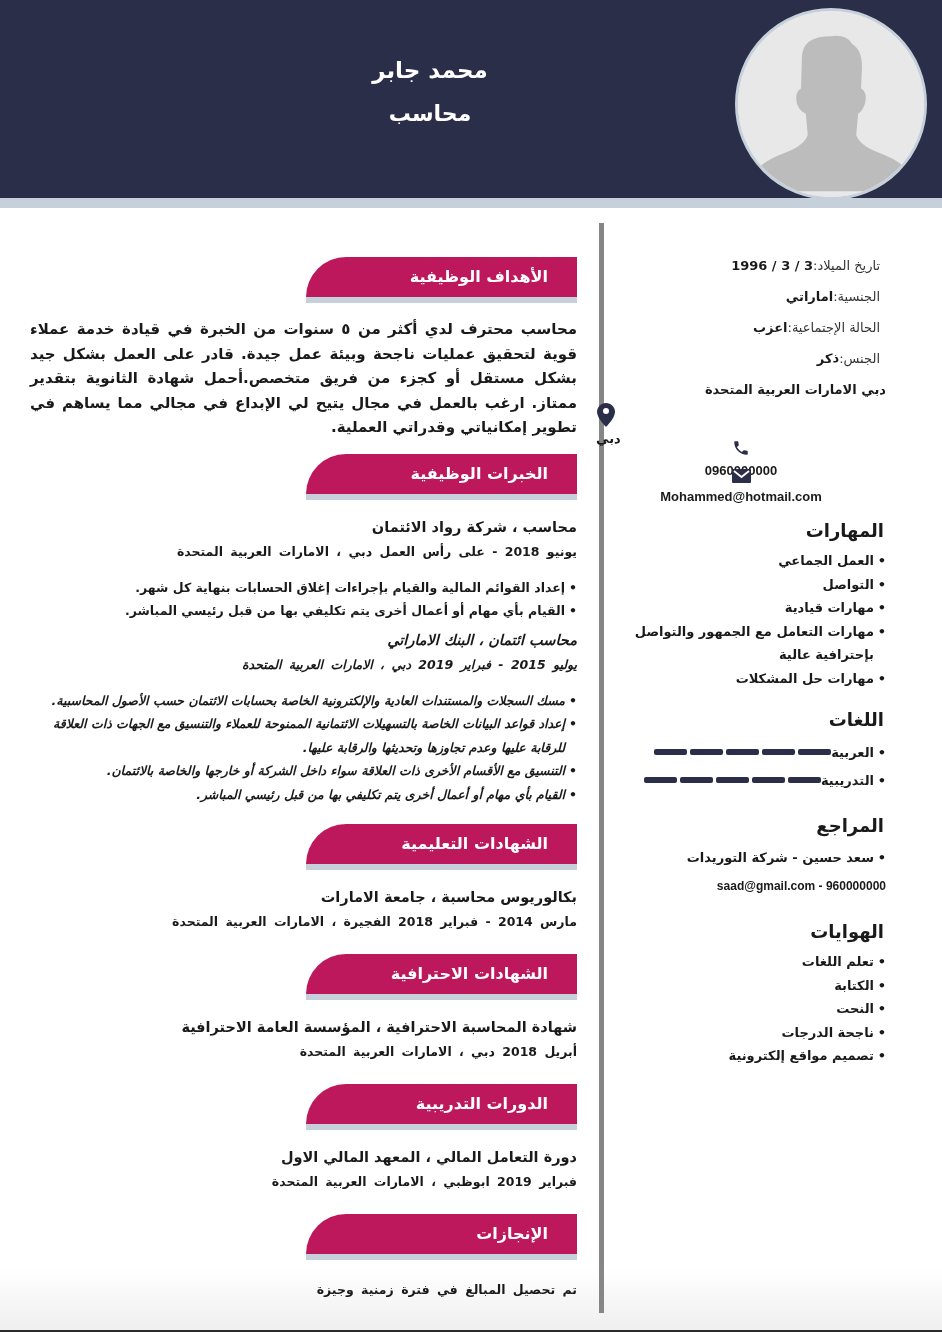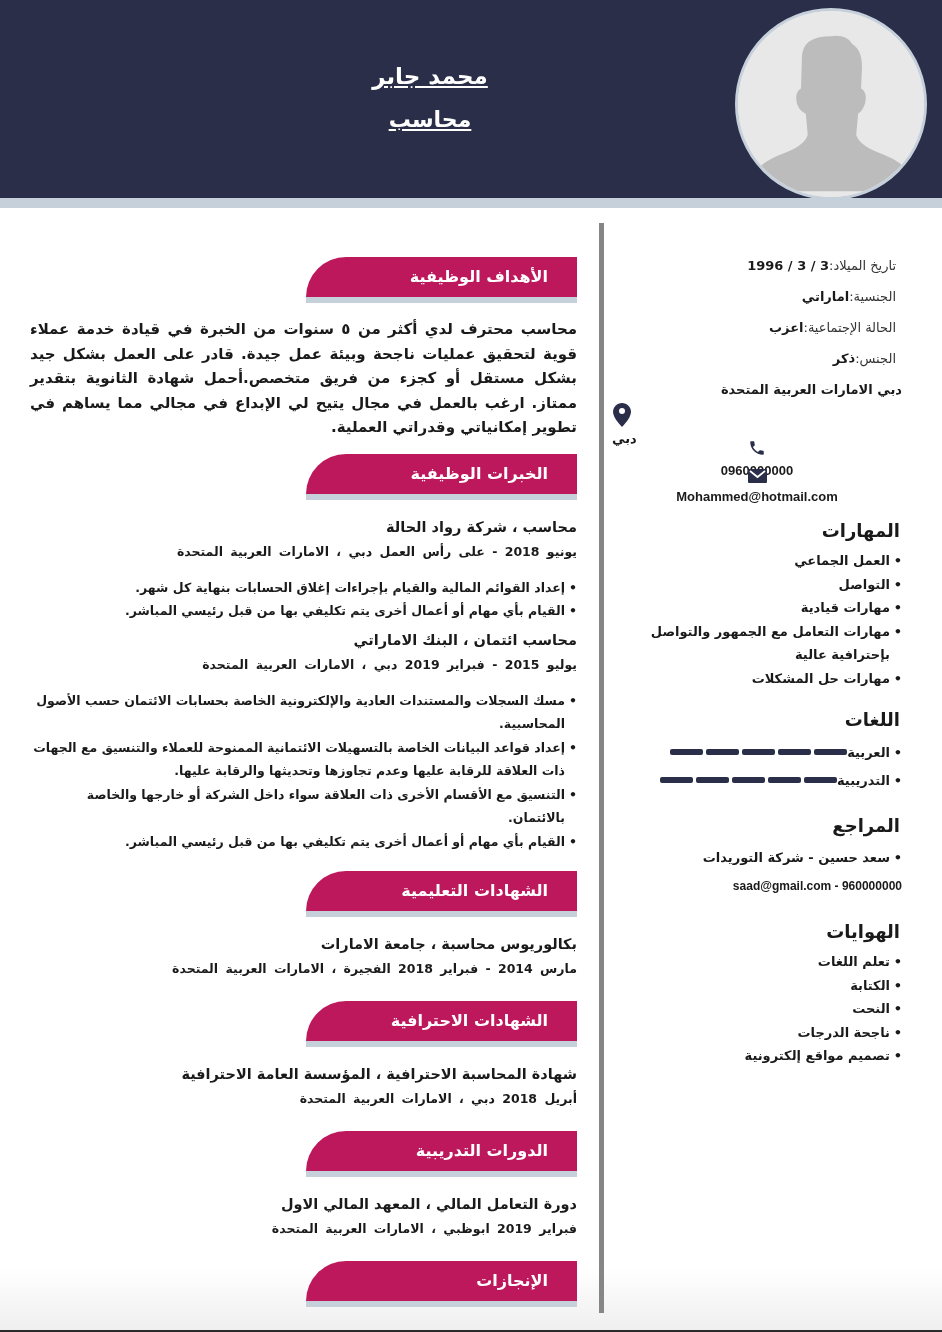--- a/index.html
+++ b/index.html
@@ -9,33 +9,33 @@
       color: #1a1a1a;
       background: linear-gradient(to bottom, #ffffff 0px, #ffffff 1268px, #efefef 1330px);
       position: relative;
       direction: rtl;
     }
     .bottom-edge { position: absolute; left: 0; right: 0; bottom: 0; height: 2px; background: #2b2b2b; }
 
     
     .header { position: absolute; top: 0; left: 0; width: 942px; height: 198px; background: #2a2e48; }
     .header-band { position: absolute; top: 198px; left: 0; width: 942px; height: 10px; background: #c5d0db; }
-    .name-block { position: absolute; top: 54px; left: 280px; width: 300px; text-align: center; color: #ffffff; text-decoration: underline; }
+    .name-block { position: absolute; top: 48px; left: 280px; width: 300px; text-align: center; color: #ffffff; }
     .name { font-size: 23px; line-height: 44px; font-weight: bold; }
     .title { font-size: 22px; line-height: 44px; font-weight: bold; }
 
     .avatar { position: absolute; left: 735px; top: 8px; width: 192px; height: 192px; border-radius: 50%;
       background: #e8e8e8; border: 3px solid #c5d0db; overflow: hidden; z-index: 2; }
     .avatar svg { width: 100%; height: 100%; display: block; }
 
     
     .divider { position: absolute; left: 599px; top: 223px; width: 5px; height: 1090px; background: #868686; }
 
     
-    .sidebar { position: absolute; left: 612px; top: 250px; width: 290px; text-align: right; }
+    .sidebar { position: absolute; left: 596px; top: 250px; width: 290px; text-align: right; }
     .info-row { font-size: 13px; line-height: 31px; color: #1a1a1a; padding-right: 6px; }
     .info-row .lbl { color: #333; }
     .info-row.plain { padding-right: 0; font-weight: bold; font-size: 13px; }
     .contact-row { display: flex; flex-direction: column; justify-content: flex-start; align-items: center; gap: 6px; font-size: 13px; font-weight: bold; height: 30px; }
     .contact-row .ic { width: 20px; height: 20px; display: inline-flex; align-items: center; justify-content: center; }
     .contact-row.loc { align-items: flex-end; height: 34px; }
     .side-h { font-size: 18px; font-weight: bold; margin-top: 14px; margin-bottom: 4px; line-height: 28px; padding-right: 2px; }
     .side-list { list-style: none; }
     .side-list li { font-size: 13px; font-weight: bold; line-height: 23.5px; position: relative; padding-right: 12px; }
     .side-list li::before { content: "\2022"; position: absolute; right: 0; top: 0; }
@@ -51,21 +51,21 @@
     .sec-head .bar { height: 40px; background: #be185d; border-top-left-radius: 40px; color: #fff;
       font-size: 16px; font-weight: bold; line-height: 40px; padding-right: 29px; }
     .sec-head .under { height: 6px; background: #c5d0db; }
     .para { font-size: 15px; font-weight: bold; line-height: 24.5px; margin-top: 14px; text-align: justify; text-align-last: right; }
     .job-title { font-size: 14.5px; font-weight: bold; line-height: 26px; }
     .job-meta { font-size: 12.5px; font-weight: bold; line-height: 24px; word-spacing: 3px; }
     .bullets { list-style: none; margin-top: 12px; }
     .bullets li { font-size: 12.5px; font-weight: bold; line-height: 23.5px; position: relative; padding-right: 12px; }
     .bullets li::before { content: "\2022"; position: absolute; right: 0; top: 0; }
     .entry { margin-top: 14px; }
-    .gap-s { margin-top: 8px; }
+    .gap-s { margin-top: 8px; font-style: italic; }
   </style>
 </head>
 <body>
 
 <div class="header"></div>
 <div class="header-band"></div>
 
 <div class="name-block">
   <div class="name">محمد جابر</div>
   <div class="title">محاسب</div>
@@ -175,21 +175,21 @@
     <div class="bar">الأهداف الوظيفية</div>
     <div class="under"></div>
   </div>
   <p class="para">محاسب محترف لدي أكثر من ٥ سنوات من الخبرة في قيادة خدمة عملاء قوية لتحقيق عمليات ناجحة وبيئة عمل جيدة. قادر على العمل بشكل جيد بشكل مستقل أو كجزء من فريق متخصص.أحمل شهادة الثانوية بتقدير ممتاز. ارغب بالعمل في مجال يتيح لي الإبداع في مجالي مما يساهم في تطوير إمكانياتي وقدراتي العملية.</p>
 
   <div class="sec-head" style="margin-top:14px;">
     <div class="bar">الخبرات الوظيفية</div>
     <div class="under"></div>
   </div>
   <div class="entry">
-    <div class="job-title">محاسب ، شركة رواد الحالة</div>
+    <div class="job-title">محاسب ، شركة رواد الائتمان</div>
     <div class="job-meta">يونيو 2018 - على رأس العمل دبي ، الامارات العربية المتحدة</div>
     <ul class="bullets">
       <li>إعداد القوائم المالية والقيام بإجراءات إغلاق الحسابات بنهاية كل شهر.</li>
       <li>القيام بأي مهام أو أعمال أخرى يتم تكليفي بها من قبل رئيسي المباشر.</li>
     </ul>
   </div>
   <div class="gap-s" style="margin-top:4px;">
     <div class="job-title">محاسب ائتمان ، البنك الاماراتي</div>
     <div class="job-meta">يوليو 2015 - فبراير 2019 دبي ، الامارات العربية المتحدة</div>
     <ul class="bullets">

